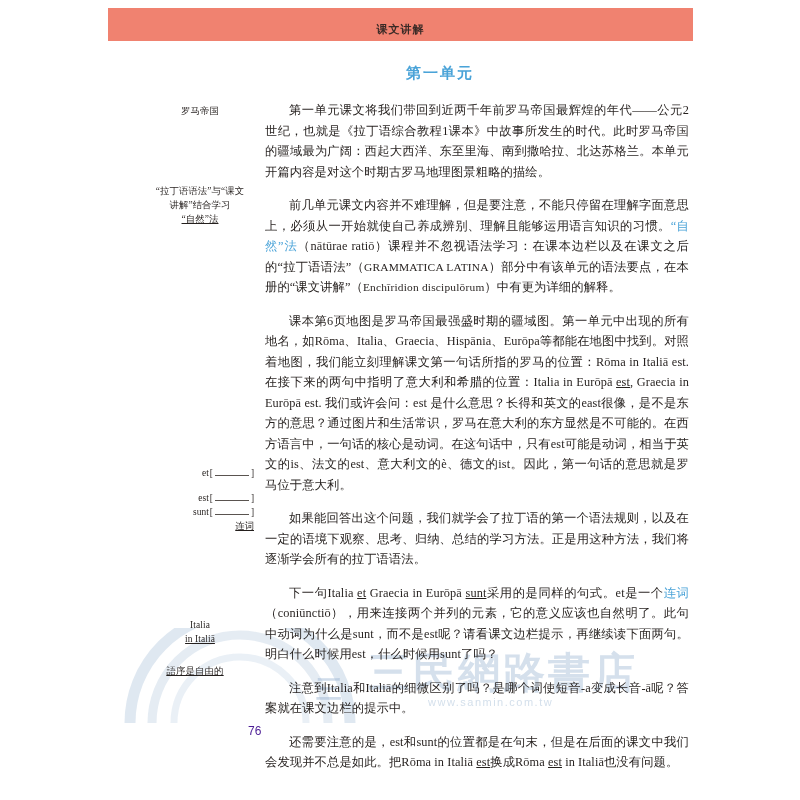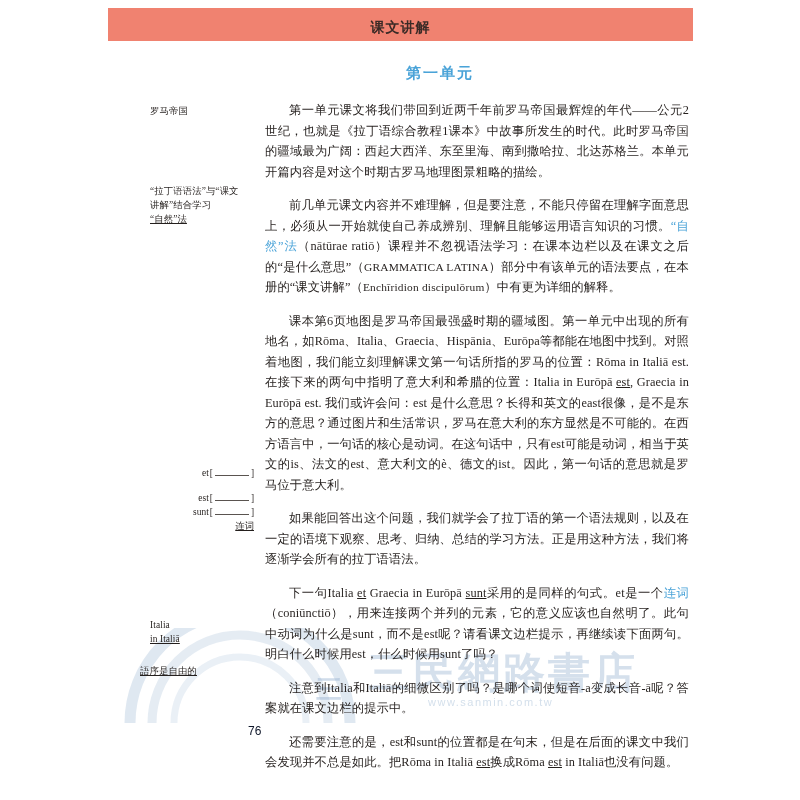--- a/index.html
+++ b/index.html
@@ -23,21 +23,21 @@
     top: 8px;
     width: 585px;
     height: 33px;
     background: #f08270;
     display: flex;
     align-items: flex-end;
     justify-content: center;
   }
   .header-title {
     color: #3a2a26;
-    font-size: 14px;
+    font-size: 11px;
     letter-spacing: 1px;
     padding-bottom: 4px;
     font-family: "Liberation Serif", "DejaVu Serif", serif;
     font-weight: 600;
   }
 
   
   .unit-title {
     position: absolute;
     left: 0;
@@ -73,21 +73,21 @@
   .u { text-decoration: underline; }
   .blue { color: #4aa3d8; }
   .sc { font-size: 11.4px; letter-spacing: 0.2px; }
 
   
   .note {
     position: absolute;
     font-size: 9.4px;
     line-height: 14px;
     color: #241f1d;
-    text-align: left;
+    text-align: center;
     letter-spacing: 0.1px;
   }
   .note-roman   { left: 150px; top: 104px; width: 100px; }
   .note-grammar { left: 150px; top: 184px; width: 100px; }
   .note-italia  { left: 150px; top: 618px; width: 100px; }
   .note-order   { left: 140px; top: 664px; width: 110px; text-decoration: underline; }
 
   
   .note-boxes {
     position: absolute;
@@ -168,21 +168,21 @@
   }
 
   .page-content-layer { position: relative; z-index: 2; }
 
   
   .page-number {
     position: absolute;
     left: 248px;
     top: 724px;
     font-size: 12px;
-    color: #0f172a;
+    color: #4c1d95;
     font-family: "Liberation Sans", sans-serif;
   }
 </style>
 </head>
 <body>
 
 <div class="page">
 
   <div class="header-banner">
     <span class="header-title">课文讲解</span>
@@ -241,21 +241,21 @@
 
   <div class="note note-order">
     <div class="u">語序是自由的</div>
   </div>
 
   <div class="content page-content-layer">
 
     <p class="body">第一单元课文将我们带回到近两千年前罗马帝国最辉煌的年代——公元2世纪，也就是《拉丁语综合教程1课本》中故事所发生的时代。此时罗马帝国的疆域最为广阔：西起大西洋、东至里海、南到撒哈拉、北达苏格兰。本单元开篇内容是对这个时期古罗马地理图景粗略的描绘。</p>
 
     <p class="body">
-      <span>前几单元课文内容并不难理解，但是要注意，不能只停留在理解字面意思上，必须从一开始就使自己养成辨别、理解且能够运用语言知识的习惯。</span><span class="blue">“自然”法</span><span>（nātūrae ratiō）课程并不忽视语法学习：在课本边栏以及在课文之后的“是什么意思”（</span><span class="lat sc">GRAMMATICA LATINA</span><span>）部分中有该单元的语法要点，在本册的“课文讲解”（</span><span class="lat sc">Enchīridion discipulōrum</span><span>）中有更为详细的解释。</span>
+      <span>前几单元课文内容并不难理解，但是要注意，不能只停留在理解字面意思上，必须从一开始就使自己养成辨别、理解且能够运用语言知识的习惯。</span><span class="blue">“自然”法</span><span>（nātūrae ratiō）课程并不忽视语法学习：在课本边栏以及在课文之后的“拉丁语语法”（</span><span class="lat sc">GRAMMATICA LATINA</span><span>）部分中有该单元的语法要点，在本册的“课文讲解”（</span><span class="lat sc">Enchīridion discipulōrum</span><span>）中有更为详细的解释。</span>
     </p>
 
     <p class="body">
       <span>课本第6页地图是罗马帝国最强盛时期的疆域图。第一单元中出现的所有地名，如Rōma、Italia、Graecia、Hispānia、Eurōpa等都能在地图中找到。对照着地图，我们能立刻理解课文第一句话所指的罗马的位置：Rōma in Italiā est. 在接下来的两句中指明了意大利和希腊的位置：Italia in Eurōpā </span><span class="lat u">est</span><span>, Graecia in Eurōpā </span><span class="lat">est</span><span>. 我们或许会问：est 是什么意思？长得和英文的east很像，是不是东方的意思？通过图片和生活常识，罗马在意大利的东方显然是不可能的。在西方语言中，一句话的核心是动词。在这句话中，只有est可能是动词，相当于英文的is、法文的est、意大利文的è、德文的ist。因此，第一句话的意思就是罗马位于意大利。</span>
     </p>
 
     <p class="body">如果能回答出这个问题，我们就学会了拉丁语的第一个语法规则，以及在一定的语境下观察、思考、归纳、总结的学习方法。正是用这种方法，我们将逐渐学会所有的拉丁语语法。</p>
 
     <p class="body">
       <span>下一句Italia </span><span class="lat u">et</span><span> Graecia in Eurōpā </span><span class="lat u">sunt</span><span>采用的是同样的句式。et是一个</span><span class="blue">连词</span><span>（coniūnctiō），用来连接两个并列的元素，它的意义应该也自然明了。此句中动词为什么是sunt，而不是est呢？请看课文边栏提示，再继续读下面两句。明白什么时候用est，什么时候用sunt了吗？</span>

